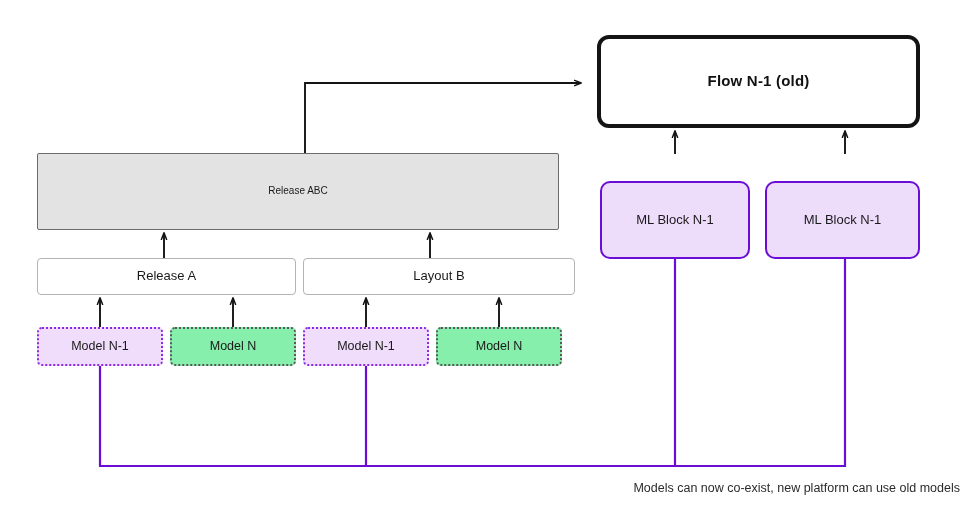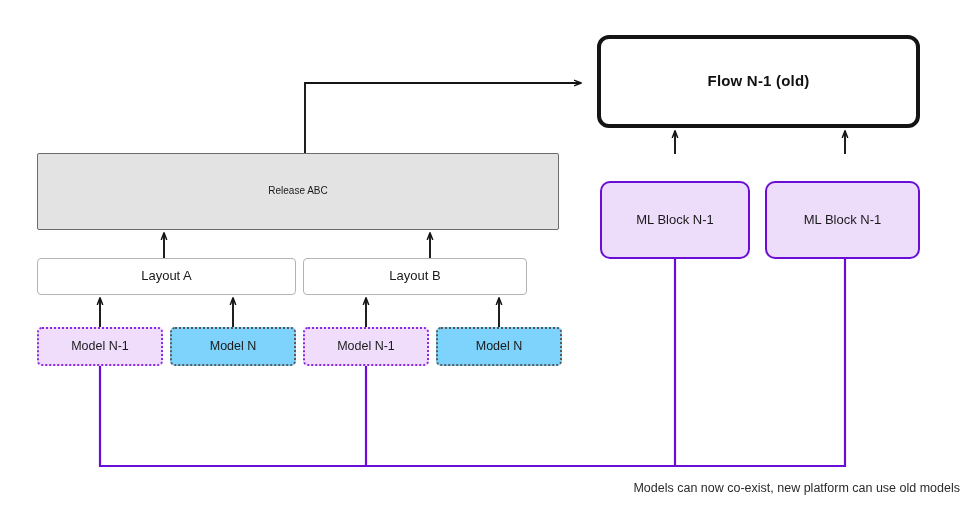--- a/index.html
+++ b/index.html
@@ -72,38 +72,38 @@
   .node-layout {
     top: 258px;
     height: 37px;
     border: 1.2px solid #b4b4b4;
     border-radius: 4px;
     background: #ffffff;
     font-size: 13px;
     color: #1a1a1a;
   }
   .node-layout.l1 { left: 37px; width: 259px; }
-  .node-layout.l2 { left: 303px; width: 224px; }
+  .node-layout.l2 { left: 303px; width: 272px; }
   .node-model {
     top: 327px;
     height: 39px;
     border-width: 2px;
     border-style: dotted;
     border-radius: 5px;
     font-size: 12.5px;
     color: #1a1a1a;
   }
   .node-model.old {
     border-color: #8A2BE2;
     background: #EFDDFB;
     justify-content: center;
   }
   .node-model.newm {
     border-color: #595959;
-    background: #7dd3fc;
+    background: #86efac;
   }
   .node-model.m1 { left: 37px;  width: 126px; }
   .node-model.m2 { left: 170px; width: 126px; }
   .node-model.m3 { left: 303px; width: 126px; }
   .node-model.m4 { left: 436px; width: 126px; }
   .caption {
     position: absolute;
     left: 0;
     top: 481px;
     width: 960px;
@@ -156,21 +156,21 @@
   </div>
   <div class="node node-mlblock b2">
     <span>ML Block N-1</span>
   </div>
 
   <div class="node node-release">
     <span>Release ABC</span>
   </div>
 
   <div class="node node-layout l1">
-    <span>Layout A</span>
+    <span>Release A</span>
   </div>
   <div class="node node-layout l2">
     <span>Layout B</span>
   </div>
 
   <div class="node node-model old m1">
     <span>Model N-1</span>
   </div>
   <div class="node node-model newm m2">
     <span>Model N</span>

